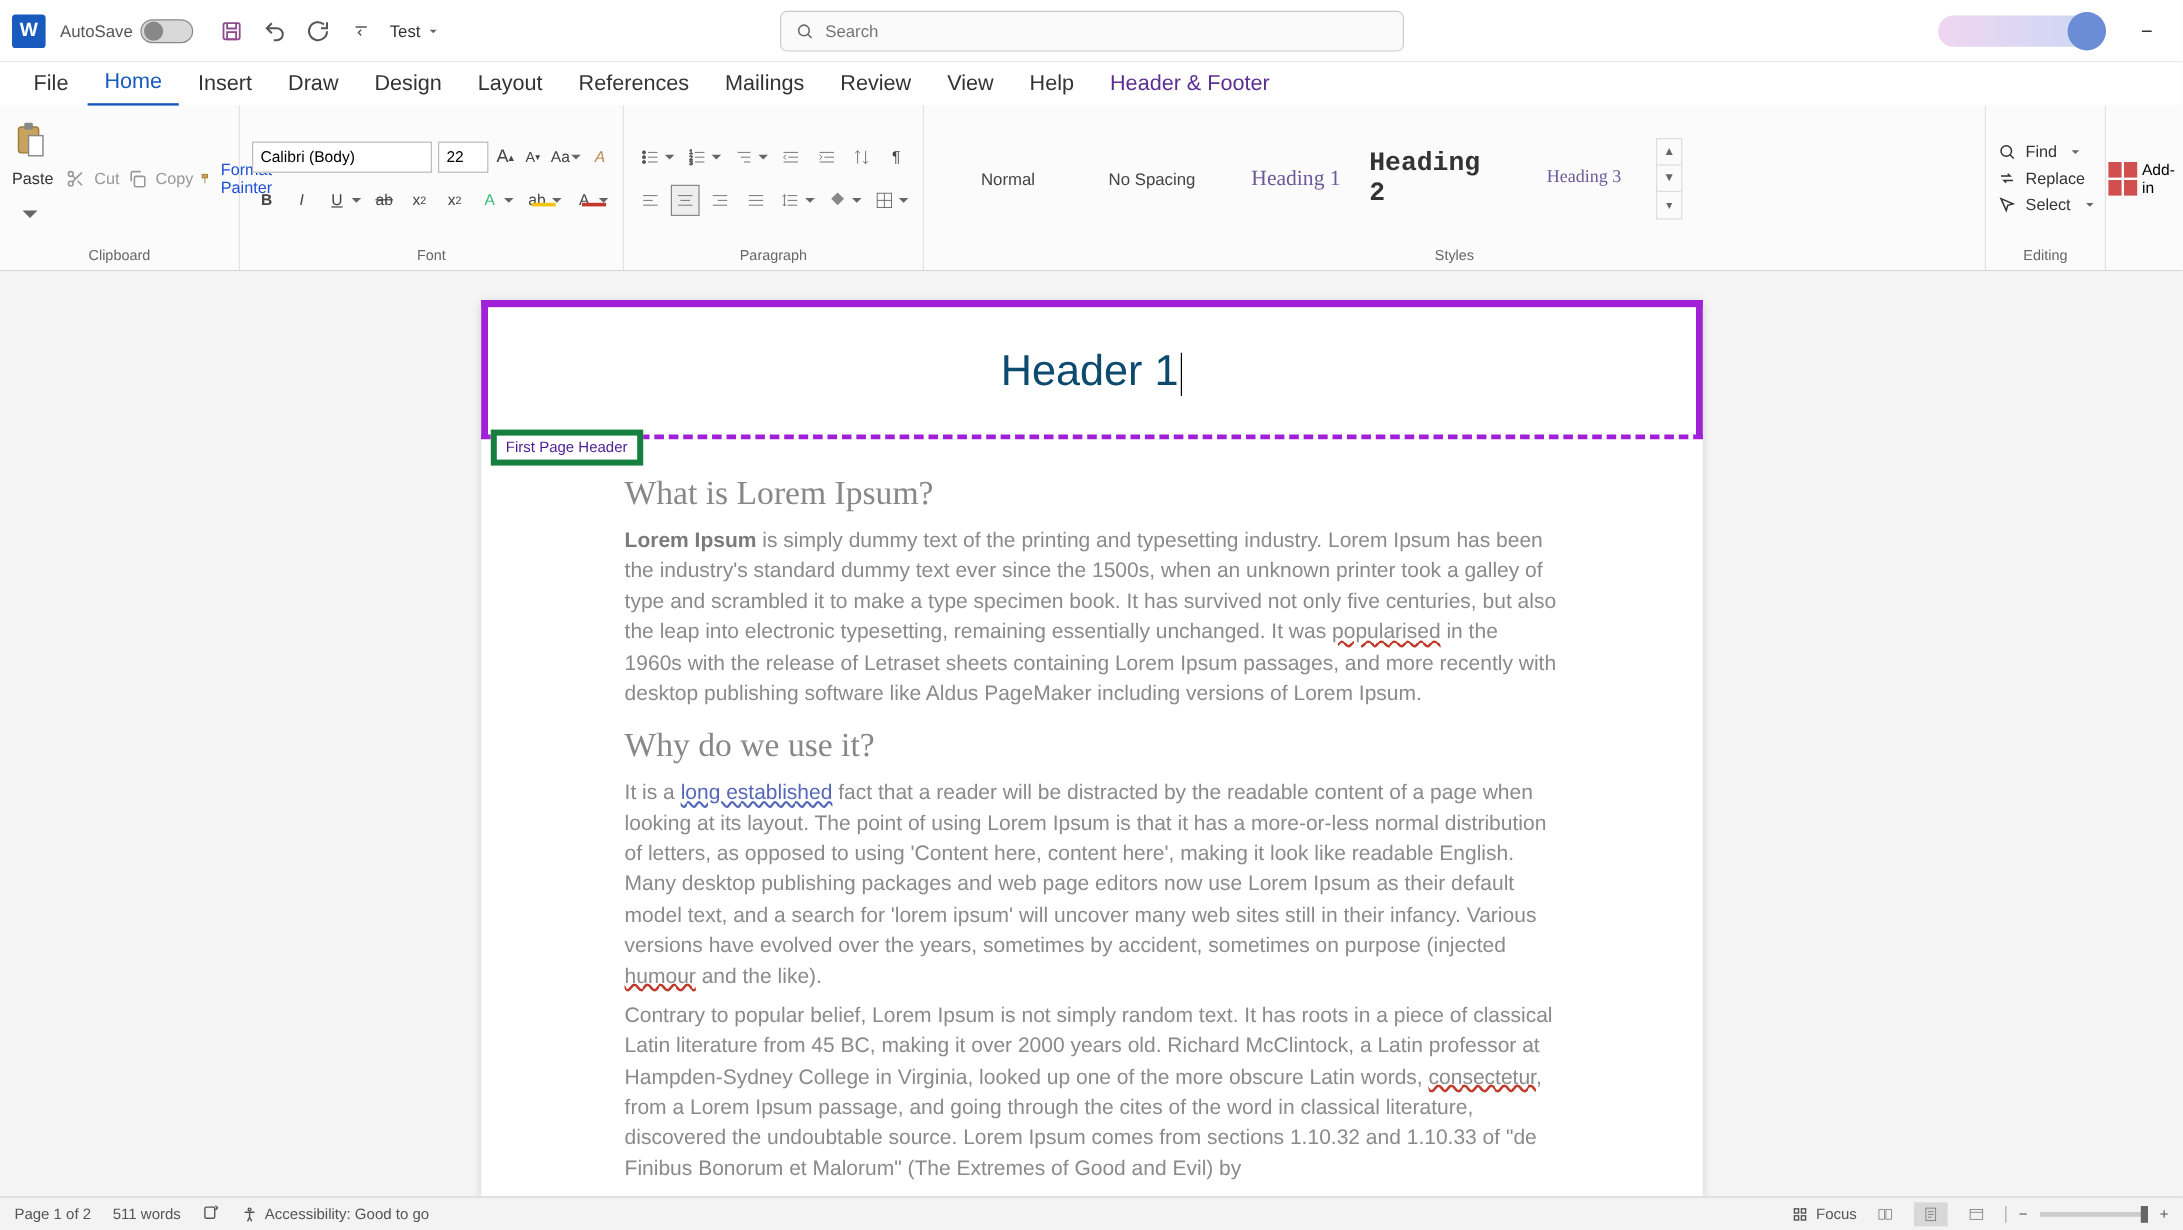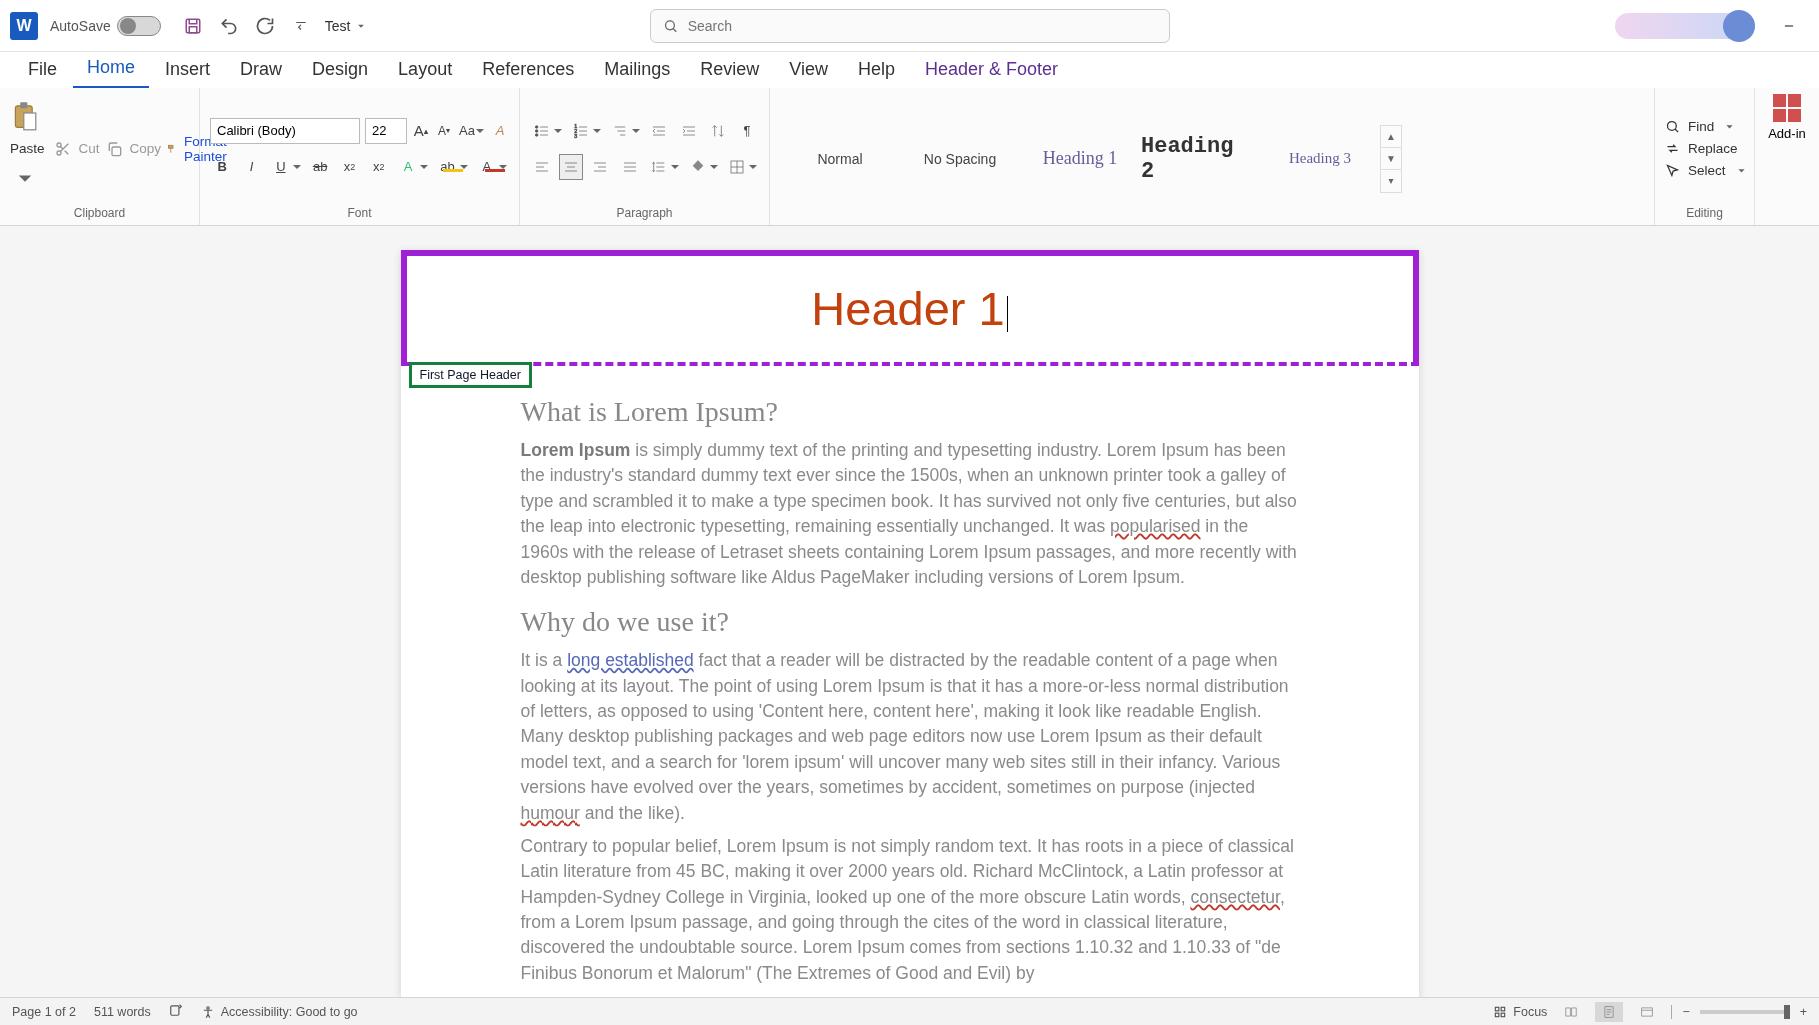--- a/index.html
+++ b/index.html
@@ -66,31 +66,31 @@
 .style-h3 { color: #6b5a9a; font-size: 15px; font-family: Georgia, serif; }
 .gallery-arrows { width: 22px; display: flex; flex-direction: column; border: 1px solid #ddd; }
 .gallery-arrows div { height: 22px; display: flex; align-items: center; justify-content: center; font-size: 10px; color: #666; border-bottom: 1px solid #ddd; cursor: pointer; }
 
 .editing-group { width: 100px; }
 .editing-col { display: flex; flex-direction: column; gap: 7px; justify-content: center; }
 .editing-item { display: flex; align-items: center; gap: 8px; font-size: 13.5px; color: #333; cursor: pointer; }
 .editing-item svg { width: 15px; height: 15px; }
 
 .addins-group { width: 64px; border-right: none; }
-.addins-btn { display: flex; flex-direction: column; align-items: center; gap: 4px; cursor: pointer; }
+.addins-btn { display: flex; align-items: center; gap: 4px; cursor: pointer; }
 .addins-grid { width: 28px; height: 28px; display: grid; grid-template-columns: 1fr 1fr; grid-template-rows: 1fr 1fr; gap: 2px; }
 .addins-grid div { background: #d05050; }
 
 
 .doc-area { position: absolute; top: 226px; left: 0; right: 0; bottom: 28px; background: #f5f5f5; overflow: hidden; display: flex; justify-content: center; }
 .page { width: 1018px; background: #fff; margin-top: 24px; box-shadow: 0 2px 8px rgba(0,0,0,0.15); position: relative; }
 .header-zone { border: 6px solid #a020d8; border-bottom: 4px dashed #a020d8; height: 116px; display: flex; align-items: center; justify-content: center; position: relative; }
-.header-text { font-family: Calibri, sans-serif; font-size: 47px; color: #c2410c; position: relative; }
+.header-text { font-family: Calibri, sans-serif; font-size: 36px; color: #0c4a6e; position: relative; }
 .cursor { display: inline-block; width: 1px; height: 36px; background: #000; vertical-align: middle; margin-left: 2px; }
-.header-tag { position: absolute; left: 2px; bottom: -26px; background: #fff; border: 3px solid #15803d; font-size: 12.5px; padding: 3px 8px; color: #0f172a; }
+.header-tag { position: absolute; left: 2px; bottom: -26px; background: #fff; border: 5px solid #15803d; font-size: 12.5px; padding: 3px 8px; color: #4c1d95; }
 .doc-body { padding: 14px 120px 20px 120px; color: #8a8a8a; }
 .doc-body h2 { font-family: Georgia, "Times New Roman", serif; font-weight: normal; font-size: 28px; color: #888; margin: 16px 0 10px 0; }
 .doc-body p { font-size: 17.5px; line-height: 1.45; margin-bottom: 8px; }
 .doc-body strong { color: #7a7a7a; }
 .spellwave { text-decoration: underline wavy #c0392b; text-decoration-thickness: 1.5px; }
 .bluewave { color: #5568b8; text-decoration: underline wavy #5568b8; }
 
 
 .status-bar { position: absolute; bottom: 0; left: 0; right: 0; height: 28px; background: #f3f3f3; border-top: 1px solid #d5d5d5; display: flex; align-items: center; padding: 0 12px; font-size: 12.5px; color: #555; gap: 18px; }
 .status-right { margin-left: auto; display: flex; align-items: center; gap: 10px; }
@@ -346,20 +346,21 @@
         <div class="style-item style-h1">Heading 1</div>
         <div class="style-item style-h2">Heading 2</div>
         <div class="style-item style-h3">Heading 3</div>
         <div class="gallery-arrows">
           <div>▲</div>
           <div>▼</div>
           <div style="border-bottom:none">▾</div>
         </div>
       </div>
     </div>
+    <div class="group-label">Styles</div>
   </div>
 
   <div class="ribbon-group editing-group">
     <div class="group-content">
       <div class="editing-col">
         <div class="editing-item">
           <svg viewBox="0 0 24 24" fill="none" stroke="currentColor" stroke-width="2">
               <circle cx="11" cy="11" r="7"></circle>
               <path d="M21 21l-5-5"></path>
             </svg>

